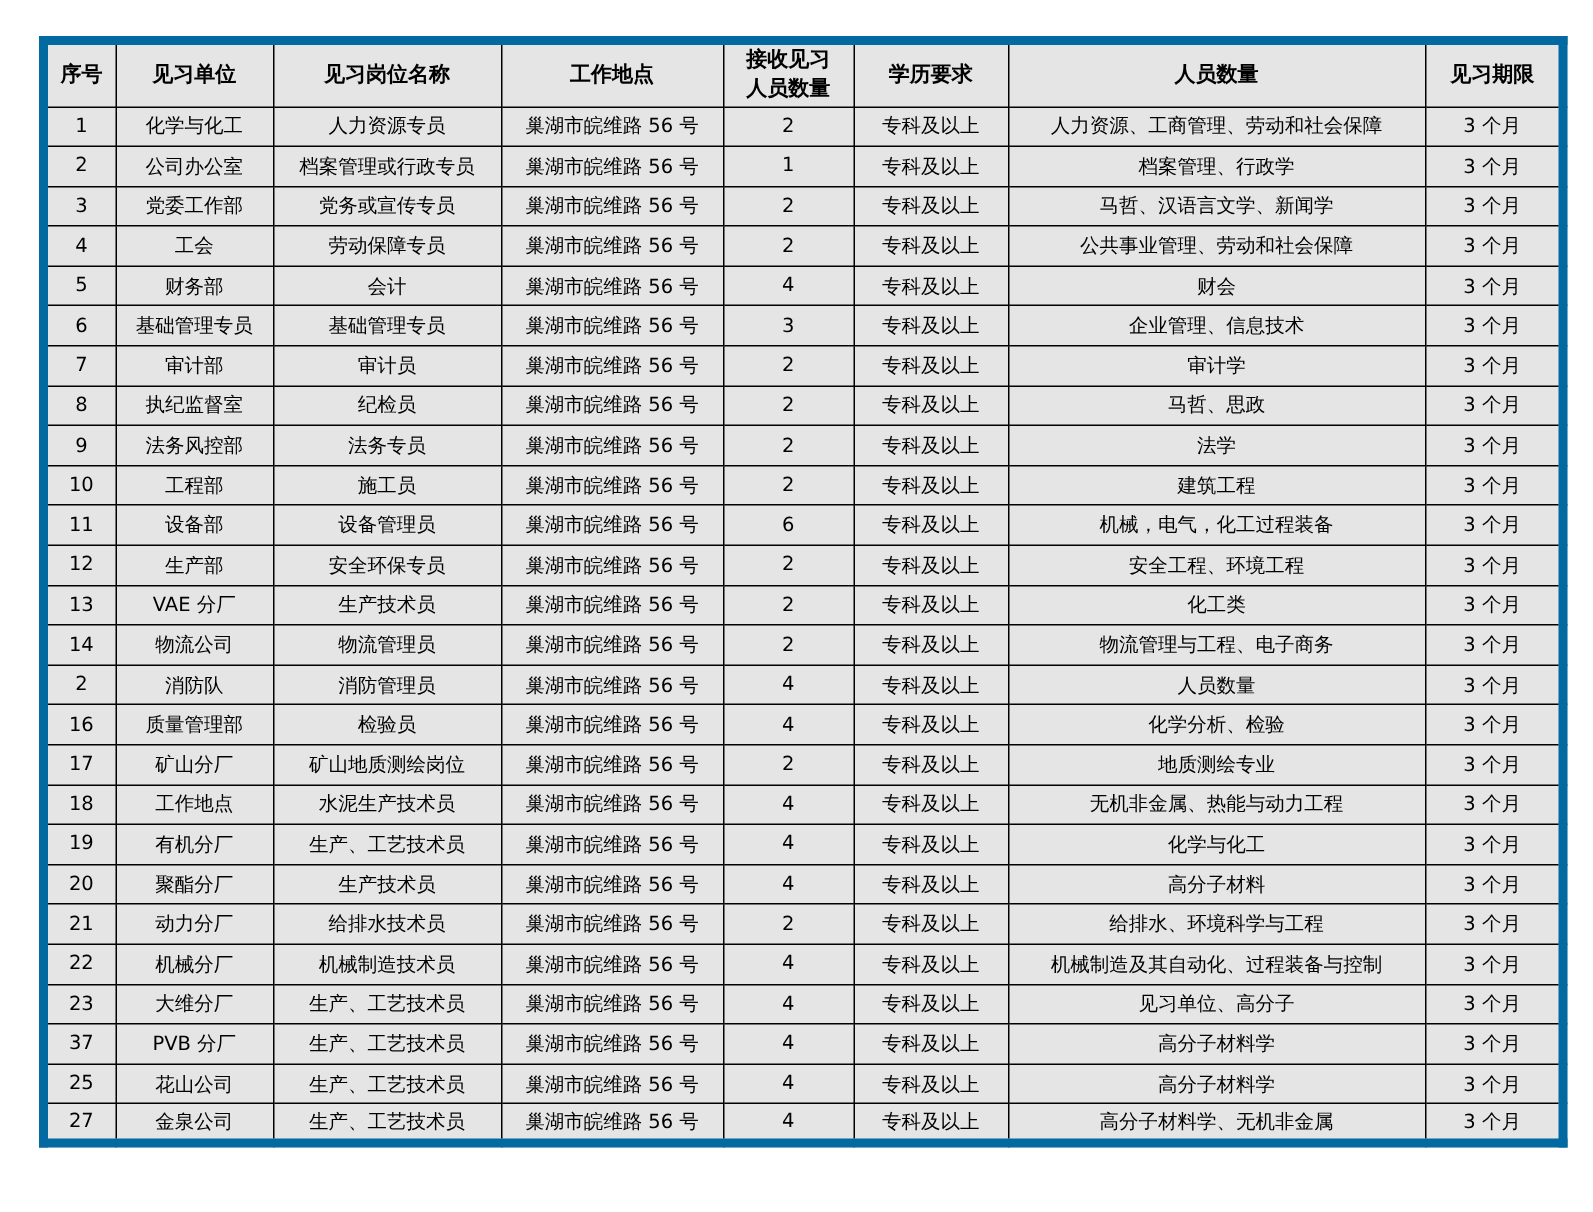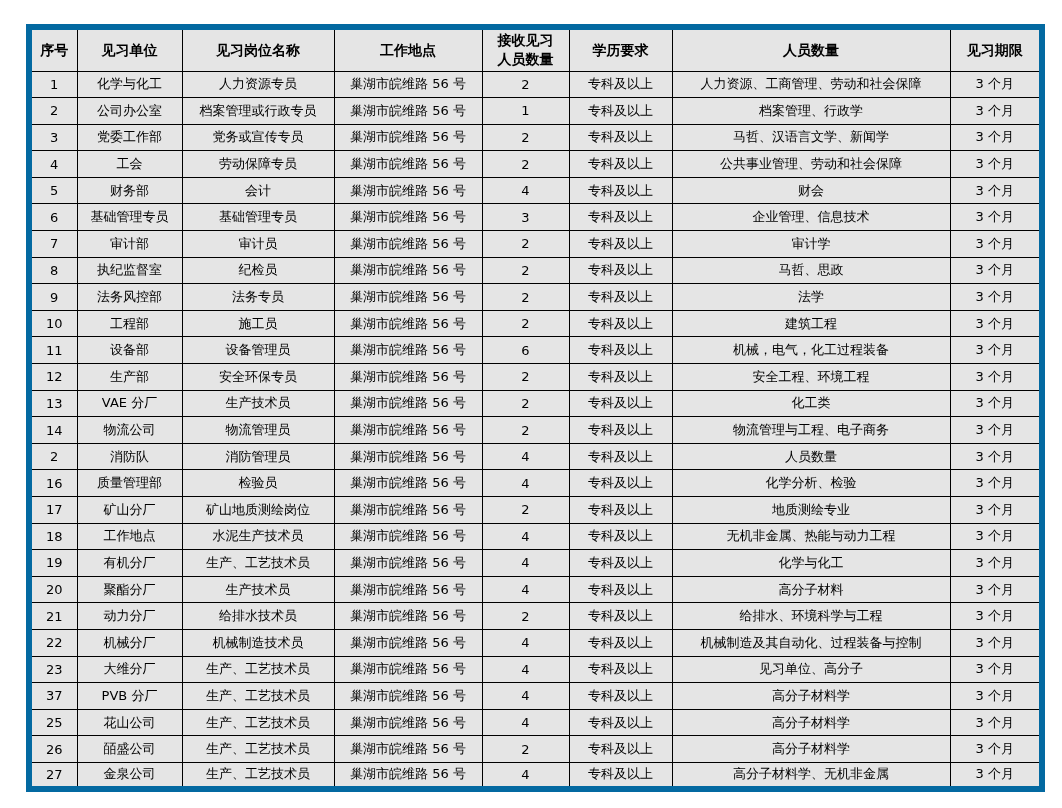--- a/index.html
+++ b/index.html
@@ -322,30 +322,20 @@
     <td>25</td>
     <td>花山公司</td>
     <td>生产、工艺技术员</td>
     <td>巢湖市皖维路 56 号</td>
     <td>4</td>
     <td>专科及以上</td>
     <td>高分子材料学</td>
     <td>3 个月</td>
   </tr>
       <tr>
-    <td>26</td>
-    <td>皕盛公司</td>
-    <td>生产、工艺技术员</td>
-    <td>巢湖市皖维路 56 号</td>
-    <td>2</td>
-    <td>专科及以上</td>
-    <td>高分子材料学</td>
-    <td>3 个月</td>
-  </tr>
-      <tr>
     <td>27</td>
     <td>金泉公司</td>
     <td>生产、工艺技术员</td>
     <td>巢湖市皖维路 56 号</td>
     <td>4</td>
     <td>专科及以上</td>
     <td>高分子材料学、无机非金属</td>
     <td>3 个月</td>
   </tr>
     </tbody>

